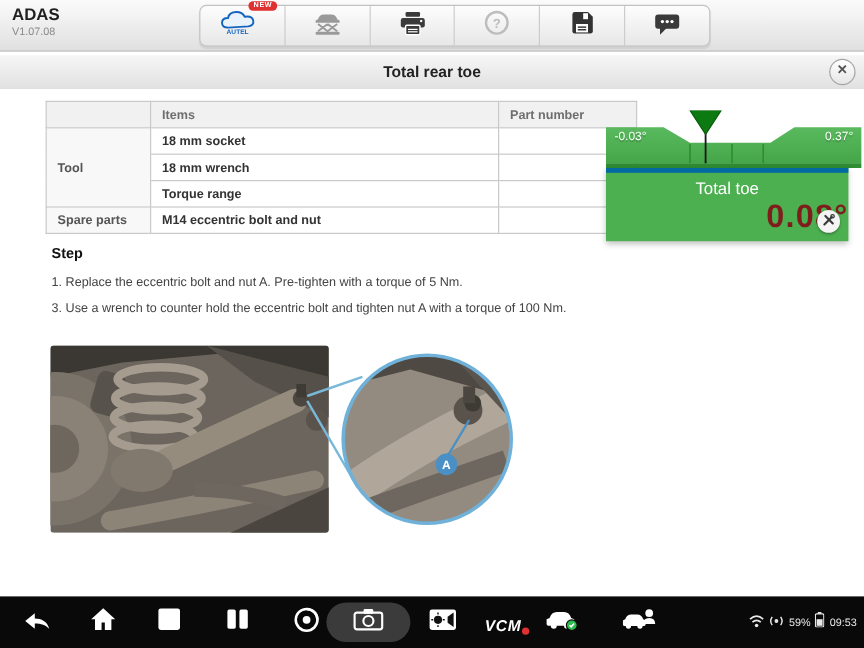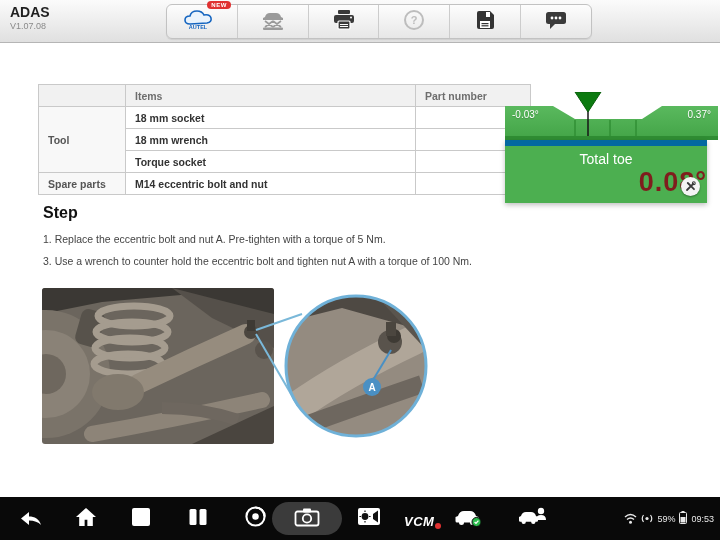--- a/index.html
+++ b/index.html
@@ -34,29 +34,29 @@
   .ref-table th,.ref-table td{border:1px solid #c9c9c9;height:21px;padding:0 9px;
                   text-align:left;font-weight:bold;overflow:hidden;white-space:nowrap;}
   .ref-table th{background:#f1f1f1;color:#6e6e6e;}
   .ref-table td.cat-cell{background:#f8f8f8;color:#555;}
   
   .gauge{position:absolute;left:505px;top:18px;width:213px;height:105px;}
   .gauge-scale{position:absolute;left:0;top:0;}
   .gauge-min,.gauge-max{position:absolute;top:17px;font-size:10px;color:#fff;text-shadow:0 1px 1px rgba(0,0,0,.2);}
   .gauge-min{left:7px;} .gauge-max{right:7px;}
   .gauge-panel{position:absolute;left:0;top:48px;width:202px;height:57px;background:var(--green,#4caf50);
-               border-top:6px solid #0369a1;box-shadow:0 2px 5px rgba(0,0,0,.25);}
+               border-top:4px solid #0369a1;box-shadow:0 2px 5px rgba(0,0,0,.25);}
   .gauge-title{text-align:center;color:#fff;font-size:14px;margin-top:5px;}
   .gauge-value{text-align:right;color:#7f1d1d;font-size:27px;font-weight:bold;letter-spacing:1px;margin-top:0;}
   .adjust-badge{position:absolute;right:7px;bottom:7px;width:19px;height:19px;border-radius:50%;
                 background:#f4f4f4;box-shadow:0 1px 2px rgba(0,0,0,.35);
                 display:flex;align-items:center;justify-content:center;cursor:pointer;}
   
   .steps{position:absolute;left:43px;top:130px;}
-  .step-heading{font-size:16px;font-weight:bold;color:#111;margin:0 0 10px 0;}
+  .step-heading{font-size:12px;font-weight:bold;color:#111;margin:0 0 10px 0;}
   .step-line{font-size:10.5px;color:#444;margin:0 0 8px 0;line-height:1.35;}
   
   .figure{position:absolute;left:42px;top:214px;width:386px;height:158px;}
   
   .navbar{position:absolute;left:0;right:0;bottom:0;height:43px;background:#090909;}
   .nav-item{position:absolute;top:0;height:43px;display:flex;align-items:center;justify-content:center;cursor:pointer;}
   .camera-pill{position:absolute;left:272px;top:5px;width:70px;height:33px;border-radius:17px;
                background:#3b3b3b;display:flex;align-items:center;justify-content:center;cursor:pointer;}
   .vcm{position:absolute;left:404px;top:0;height:49px;display:flex;align-items:center;cursor:pointer;}
   .vcm-text{color:#fff;font-size:13px;font-weight:bold;font-style:italic;letter-spacing:.5px;}
@@ -131,20 +131,26 @@
             <polygon points="6,14 6,20 12,14" fill="#3a3a3a"></polygon>
             <circle cx="8" cy="9" r="1.4" fill="#fff"></circle>
             <circle cx="12" cy="9" r="1.4" fill="#fff"></circle>
             <circle cx="16" cy="9" r="1.4" fill="#fff"></circle>
           </svg>
         </span>
       </div>
     </div>
   </div>
 
+  <div class="titlebar">
+    <div class="page-title">Total rear toe</div>
+    <div class="close-btn">
+      <span>✕</span>
+    </div>
+  </div>
 
   <div class="content">
 
     <table class="ref-table">
       <colgroup>
           <col style="width:87px">
           <col style="width:290px">
           <col style="width:115px">
         </colgroup>
       <tbody>
@@ -156,21 +162,21 @@
       <tr>
         <td class="cat-cell" rowspan="3">Tool</td>
         <td>18 mm socket</td>
         <td></td>
       </tr>
       <tr>
         <td>18 mm wrench</td>
         <td></td>
       </tr>
       <tr>
-        <td>Torque socket</td>
+        <td>Torque range</td>
         <td></td>
       </tr>
       <tr>
         <td class="cat-cell">Spare parts</td>
         <td>M14 eccentric bolt and nut</td>
         <td></td>
       </tr>
     </tbody>
       </table>
 

